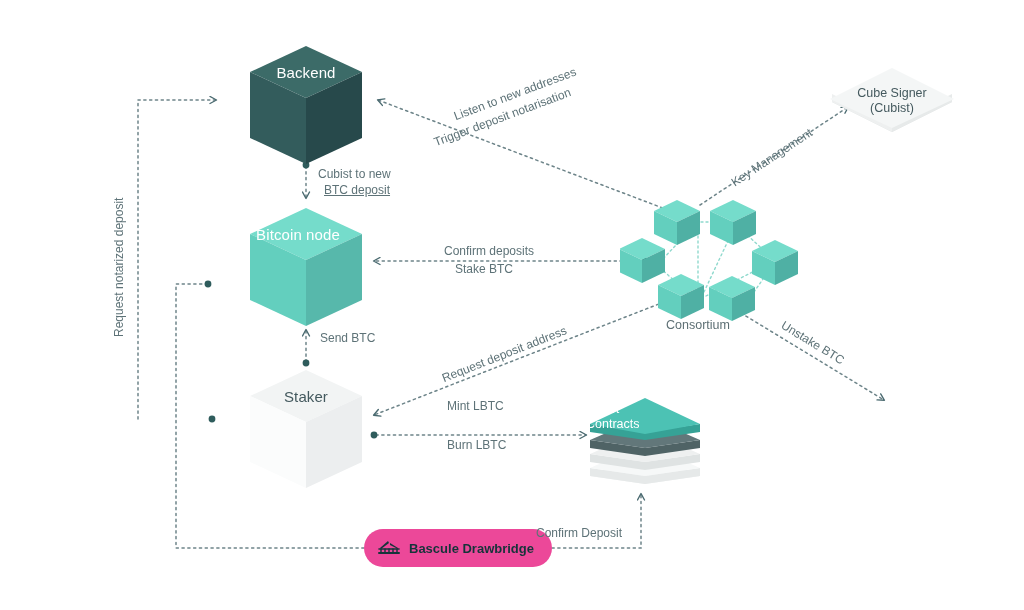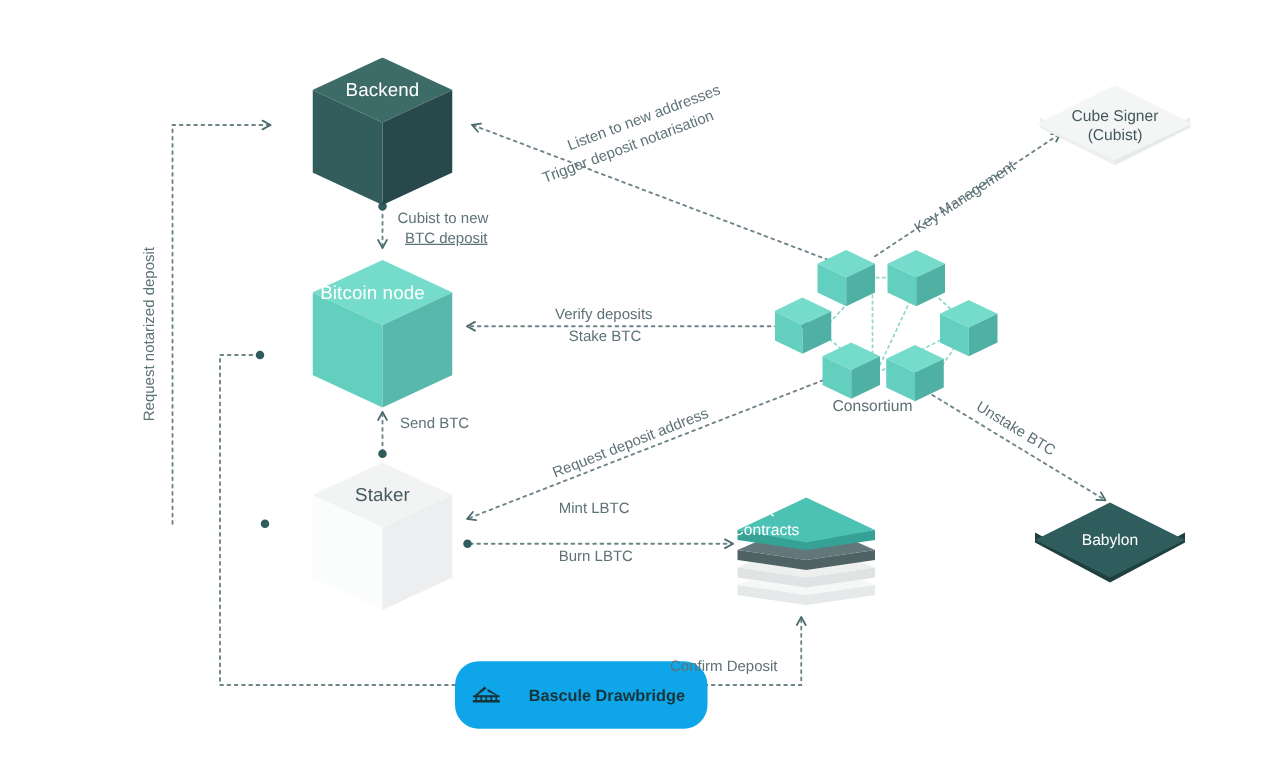--- a/index.html
+++ b/index.html
@@ -66,25 +66,25 @@
     text-align: center;
     font-size: 12.5px;
     color: #5d6f74;
   }
 
   
   .pill {
     position: absolute;
     display: flex;
     align-items: center;
-    gap: 23px;
-    height: 54px;
+    gap: 9px;
+    height: 38px;
     padding: 0 18px 0 14px;
     border-radius: 19px;
-    background: #0ea5e9;
+    background: #ec4899;
     color: #16343a;
     font-size: 13px;
     font-weight: bold;
     white-space: nowrap;
   }
   .pill .glyph { display: flex; align-items: center; }
 
   
   .elabel {
     position: absolute;
@@ -180,27 +180,20 @@
       <polygon points="4,34 64,64 64,56 4,26" fill="#eef0f0"></polygon>
       <polygon points="124,34 64,64 64,56 124,26" fill="#e7eaea"></polygon>
       <polygon points="64,0 126,31 64,60 2,31" fill="#f4f6f6"></polygon>
     </svg>
     <div class="slab-label" style="top:18px; color:#44595e;">
       <div>Cube Signer</div>
       <div>(Cubist)</div>
     </div>
   </div>
 
-  <div class="slab node" style="left:824px; top:400px; width:128px; height:70px;">
-    <svg width="128" height="70" viewBox="0 0 128 70">
-      <polygon points="4,34 64,66 124,34 124,26 64,58 4,26" fill="#20403f"></polygon>
-      <polygon points="64,2 124,32 64,62 4,32" fill="#2f5c5c"></polygon>
-    </svg>
-    <div class="slab-label" style="top:25px; color:#ffffff;">Babylon</div>
-  </div>
 
   <div class="stack node" style="left:586px; top:388px; width:118px; height:100px;">
     <svg width="118" height="100" viewBox="0 0 118 100">
 
       <polygon points="59,62 114,88 59,96 4,88" fill="#f0f2f2"></polygon>
       <polygon points="4,80 59,88 114,80 114,88 59,96 4,88" fill="#e6e9e9"></polygon>
       <polygon points="59,56 114,80 59,88 4,80" fill="#f6f8f8"></polygon>
 
       <polygon points="4,66 59,74 114,66 114,74 59,82 4,74" fill="#dfe3e3"></polygon>
       <polygon points="59,42 114,66 59,74 4,66" fill="#eef0f0"></polygon>
@@ -286,21 +279,21 @@
 
   <div class="elabel" style="left:452px; top:110px; transform:rotate(-20.5deg); transform-origin:left top;">Listen to new addresses</div>
 
   <div class="elabel" style="left:432px; top:136px; transform:rotate(-20.5deg); transform-origin:left top;">Trigger deposit notarisation</div>
 
   <div class="elabel two ctr" style="left:318px; top:166px; width:100px; text-align:left;">
     <div>Cubist to new</div>
     <div style="padding-left:6px;text-decoration:underline;">BTC deposit</div>
   </div>
 
-  <div class="elabel" style="left:444px; top:244px;">Verify deposits</div>
+  <div class="elabel" style="left:444px; top:244px;">Confirm deposits</div>
   <div class="elabel" style="left:455px; top:262px;">Stake BTC</div>
 
   <div class="elabel" style="left:320px; top:331px;">Send BTC</div>
 
   <div class="elabel" style="left:440px; top:372px; transform:rotate(-21.5deg); transform-origin:left top;">Request deposit address</div>
 
   <div class="elabel" style="left:447px; top:399px;text-align:center;">Mint LBTC</div>
   <div class="elabel" style="left:447px; top:438px;">Burn LBTC</div>
 
   <div class="elabel" style="left:737px; top:175px; transform:rotate(-33.5deg); transform-origin:left bottom;">Key Management</div>

